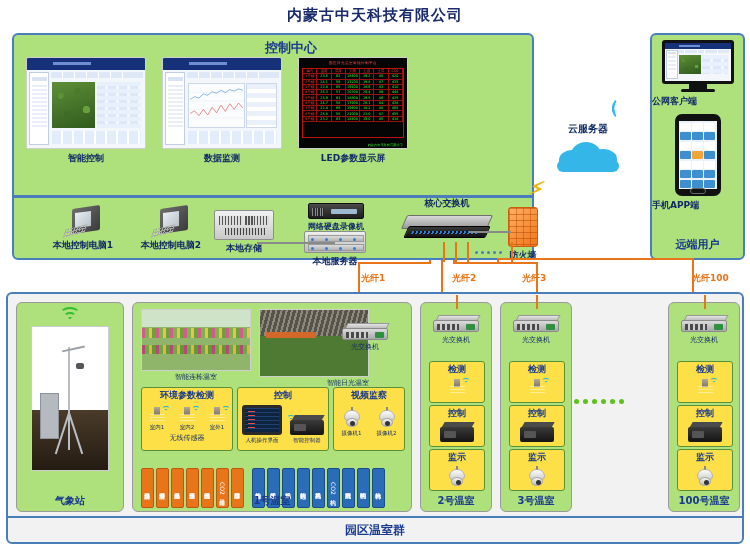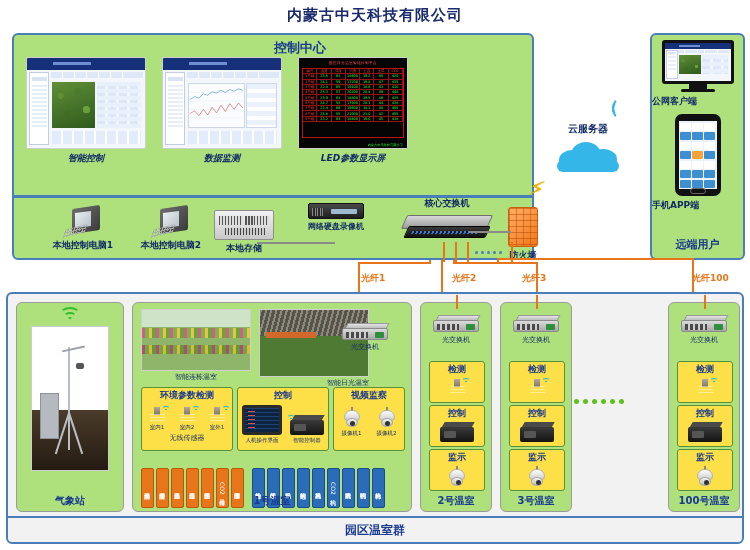--- a/index.html
+++ b/index.html
@@ -25,29 +25,29 @@
   }
   .panel-head {
     text-align: center; font-weight: bold; color: #1a3a8f;
     font-size: 11px;
   }
 
   
   #control-center { left: 12px; top: 33px; width: 522px; height: 227px; }
   .cc-divider { position:absolute; left:0; top:160px; width:100%; height:3px;
                 background:#4a7ebb; }
-  #cc-title { position:absolute; top:4px; left:13px; width:100%; font-size:13px;padding-left:28px; }
+  #cc-title { position:absolute; top:4px; left:4px; width:100%; font-size:13px;padding-left:28px; }
 
   .screen-cell { position: absolute; }
   .screen-frame {
     background:#ffffff; border:1.5px solid #cfcfcf; border-radius:2px;
     overflow:hidden; position:relative;
   }
   .screen-cap { text-align:center; font-size:9px; color:#102a66;
-                font-weight:bold; margin-top:3px;font-style:italic; }
+                font-weight:bold; margin-top:3px; }
 
   
   .sw { width:100%; height:100%; background:#f3f6fb; position:relative; }
   .sw-bar { height:13%; background:#16307a; position:relative; }
   .sw-bar::after{content:"";position:absolute;left:22%;top:35%;width:32%;height:28%;
                  background:#6f8fd0;}
   .sw-left { position:absolute;left:2%;top:15%;width:17%;height:82%;
              background:#ffffff;border:1px solid #c2cde2; }
   .sw-left::before{content:"";position:absolute;left:8%;top:6%;width:84%;height:6%;
                    background:#dae3f3;}
@@ -500,20 +500,37 @@
       <div class="storage-b"></div>
     </div>
     <div class="dev-cap">本地存储</div>
   </div>
 
   <div class="dev" style="left:283px;top:168px;width:78px;">
     <div class="nvr"></div>
     <div class="dev-cap" style="font-size:8px;">网络硬盘录像机</div>
   </div>
 
+  <div class="dev" style="left:281px;top:196px;width:80px;">
+    <div class="server">
+      <div class="server-row" style="top:3px;">
+          <i></i>
+          <i></i>
+          <i></i>
+          <i></i>
+        </div>
+      <div class="server-row" style="top:12px;">
+          <i></i>
+          <i></i>
+          <i></i>
+          <i></i>
+        </div>
+    </div>
+    <div class="dev-cap">本地服务器</div>
+  </div>
 
   <div class="dev" style="left:388px;top:162px;width:90px;">
     <div class="dev-cap" style="margin:0 0 3px 0;">核心交换机</div>
     <div class="coresw">
       <div class="coresw-top"></div>
         <div class="coresw-front"></div>
     </div>
   </div>
 
   <div class="dev" style="left:489px;top:172px;width:40px;">

